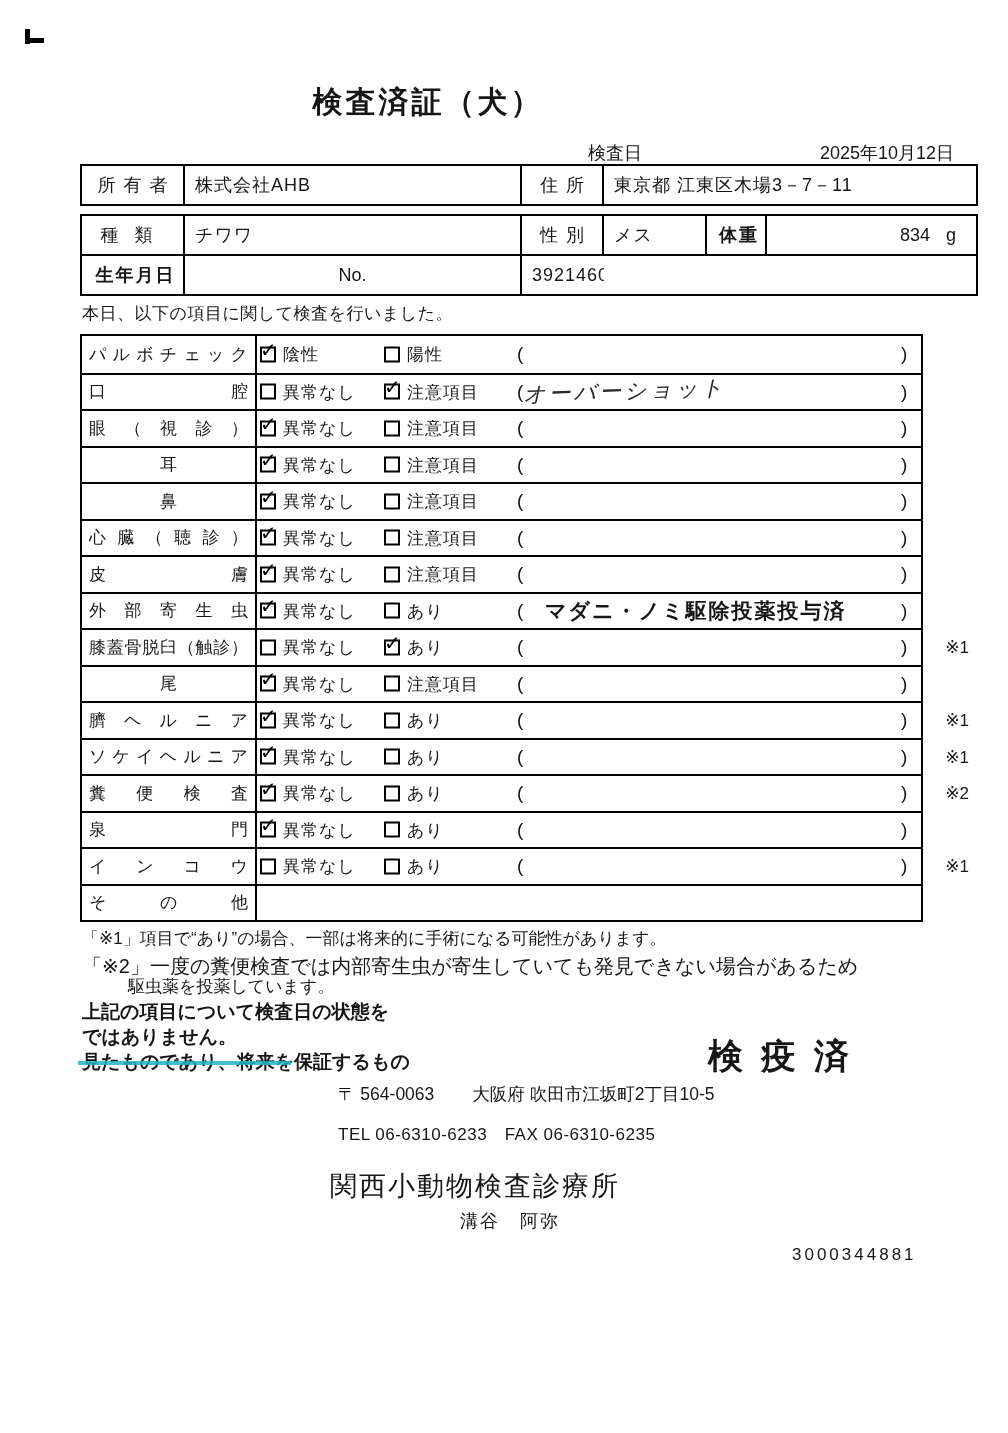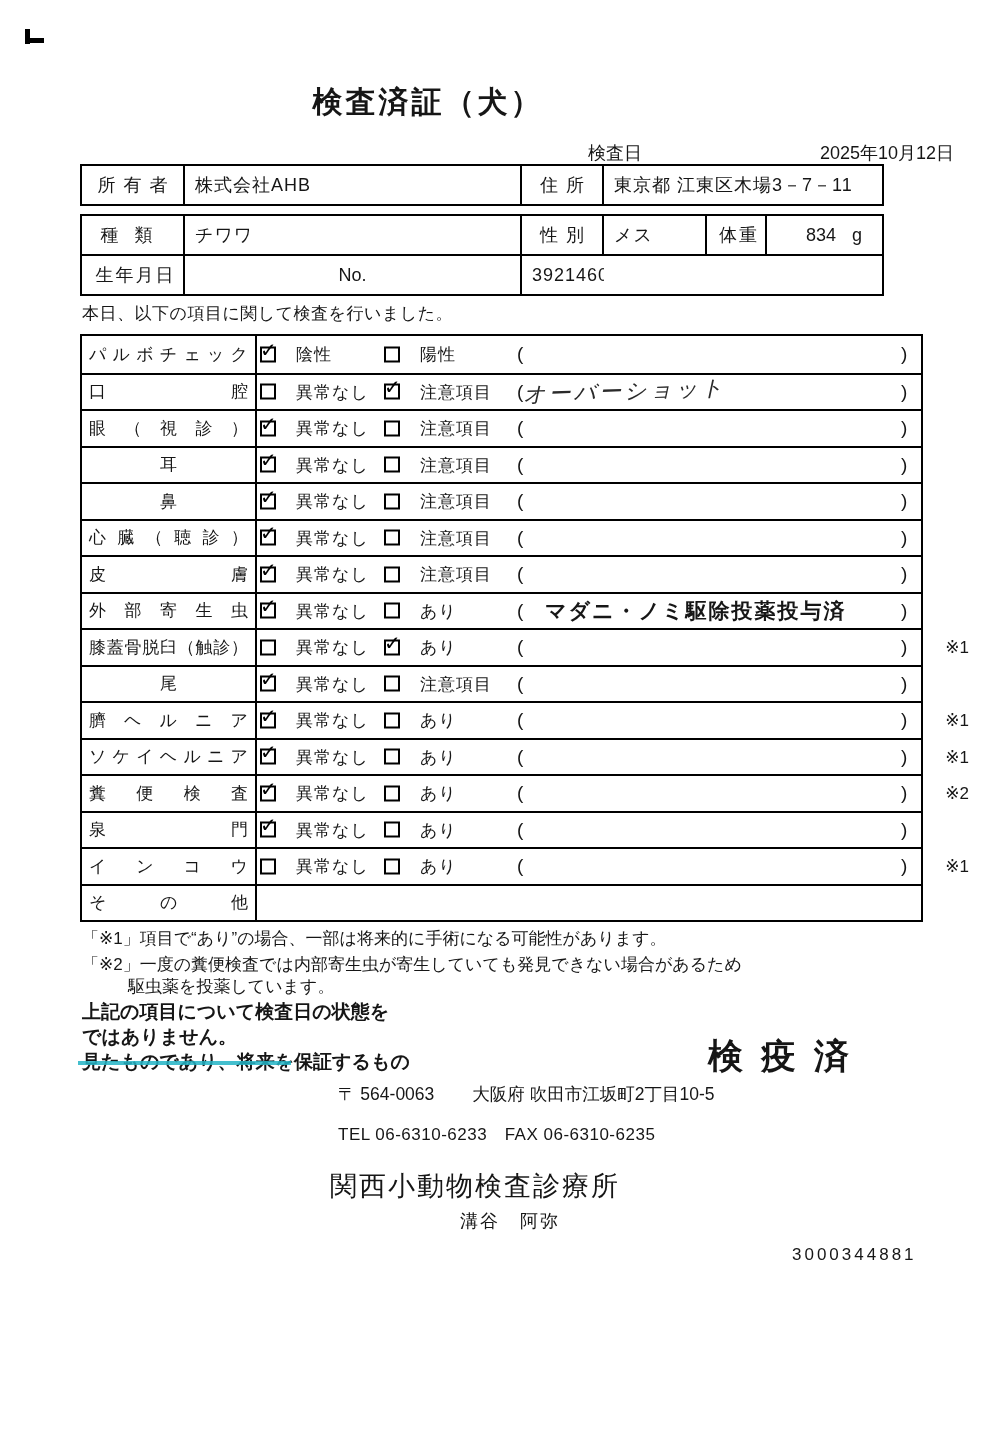--- a/index.html
+++ b/index.html
@@ -7,62 +7,62 @@
     width:1008px;height:1433px;position:relative;background:#ffffff;
     font-family:"Liberation Sans","DejaVu Sans",sans-serif;color:#161616;
     overflow:hidden;
   }
   .abs{position:absolute;}
   
   .title{top:82px;left:0;width:856px;text-align:center;font-size:30px;font-weight:bold;letter-spacing:3px;}
   
   .date-line{top:141px;left:588px;width:366px;display:flex;justify-content:space-between;font-size:18px;}
   
-  .tbl{left:80px;width:804px;border:2px solid #000;box-sizing:border-box;background:#fff;}
+  .tbl{left:80px;width:898px;border:2px solid #000;box-sizing:border-box;background:#fff;}
   .tbl1{top:164px;}
   .tbl2{top:214px;}
   .trow{display:grid;height:38px;}
   .trow.bline{border-bottom:2px solid #000;}
   .tbl1 .trow, .tbl2 .r2{grid-template-columns:103px 337px 82px 1fr;}
   .tbl2 .r1{grid-template-columns:103px 337px 82px 103px 60px 1fr;}
   .cell{display:flex;align-items:center;font-size:18px;box-sizing:border-box;overflow:hidden;}
   .cell.br{border-right:2px solid #000;}
   .lbl{justify-content:center;}
   .ls8{letter-spacing:8px;padding-left:8px;}
   .ls14{letter-spacing:16px;padding-left:4px;}
-  .ls2{letter-spacing:2px;padding-left:6px;}
+  .ls2{letter-spacing:2px;padding-left:6px;font-weight:bold;}
   .val{padding-left:10px;letter-spacing:1px;}
   .weight-val{justify-content:flex-end;padding-right:20px;gap:16px;text-align:right;}
   
   .intro{top:302px;left:82px;font-size:17px;letter-spacing:0.5px;}
   
   .chk{top:334px;left:80px;width:843px;border:2px solid #000;box-sizing:border-box;background:#fff;}
   .chk-row{position:relative;display:flex;height:36.5px;box-sizing:border-box;}
   .chk-row + .chk-row{border-top:2px solid #000;}
   .cell-name{width:175px;flex:0 0 175px;box-sizing:border-box;border-right:2px solid #000;
     padding:0 7px;font-size:17px;align-items:center;}
   .spread{display:flex;justify-content:space-between;align-items:center;}
   .spread span:only-child{margin:0 auto;}
   .opts{flex:1;position:relative;}
-  .opt{position:absolute;top:50%;transform:translateY(-50%);display:flex;align-items:center;gap:20px;font-size:17px;letter-spacing:1px;}
+  .opt{position:absolute;top:50%;transform:translateY(-50%);display:flex;align-items:center;gap:7px;font-size:17px;letter-spacing:1px;}
   .opt.o1{left:3px;}
   .opt.o2{left:127px;}
   .cb{width:16px;height:16px;box-sizing:border-box;border:2px solid #000;position:relative;flex:0 0 auto;background:#fff;}
   .cb.checked::after{content:"✓";position:absolute;left:-2px;top:-11px;font-size:20px;font-weight:bold;color:#000;}
   .paren{position:absolute;top:50%;transform:translateY(-50%);font-size:19px;}
   .paren.open{left:260px;}
   .paren.close{left:644px;}
   .note{position:absolute;left:284px;top:50%;transform:translateY(-50%);font-size:18px;white-space:nowrap;}
   .note.handwriting{left:266px;font-size:22px;font-style:italic;letter-spacing:3px;color:#2a2a2a;
     transform:translateY(-52%) rotate(-2deg);}
   .note.big-note{left:288px;font-size:21px;letter-spacing:2px;font-weight:bold;}
   .mark{position:absolute;right:-48px;top:50%;transform:translateY(-50%);font-size:17px;white-space:nowrap;}
   
   .fn1{top:927px;left:82px;font-size:17px;}
-  .fn2a{top:953px;left:82px;font-size:17px;}
+  .fn2a{top:953px;left:82px;font-size:20px;}
   .fn2b{top:975px;left:128px;font-size:17px;}
   
   .disclaimer{top:999px;left:82px;font-size:19px;font-weight:bold;line-height:25px;}
   .cyan-mark{top:1061px;left:78px;width:213px;height:4px;background:#23b4c6;opacity:0.85;}
   
   .stamp{top:1033px;left:708px;font-size:35px;font-weight:bold;letter-spacing:18px;white-space:nowrap;}
   
   .postal-line{top:1082px;left:338px;font-size:17.5px;display:flex;gap:38px;white-space:nowrap;}
   .tel-line{top:1123px;left:338px;font-size:17px;letter-spacing:0.5px;white-space:nowrap;}
   .clinic-name{top:1168px;left:330px;font-size:27px;letter-spacing:2px;white-space:nowrap;}

